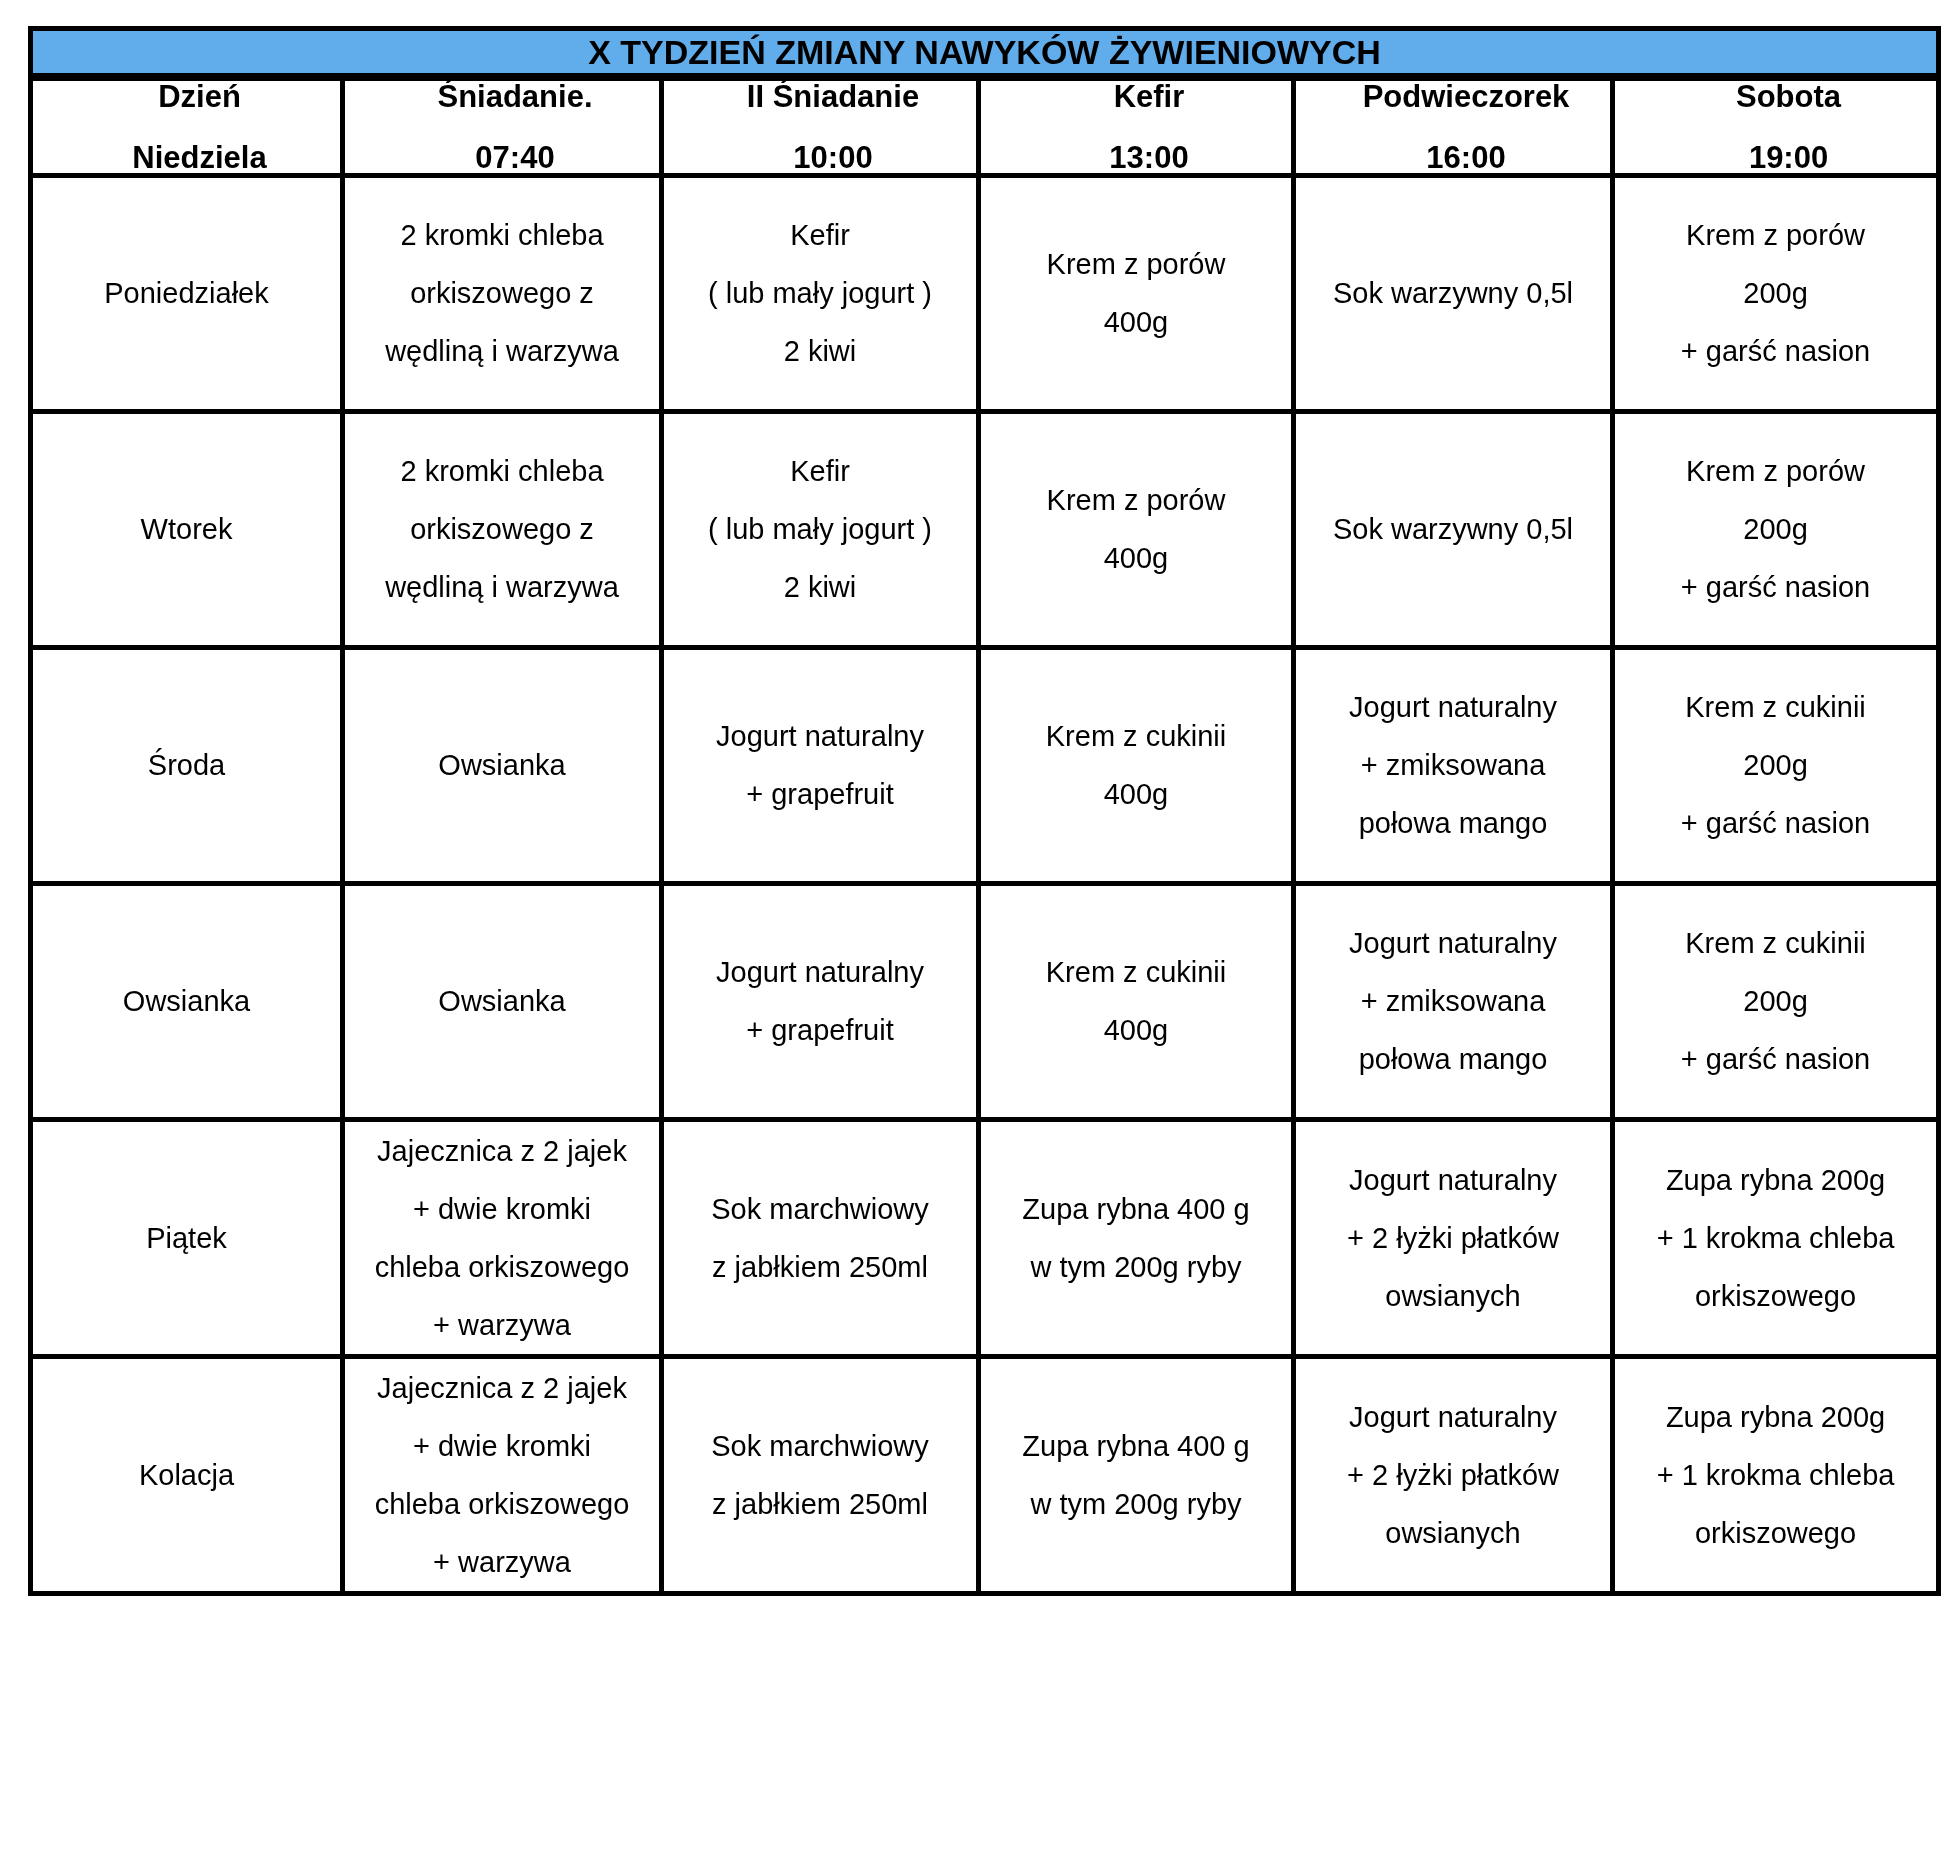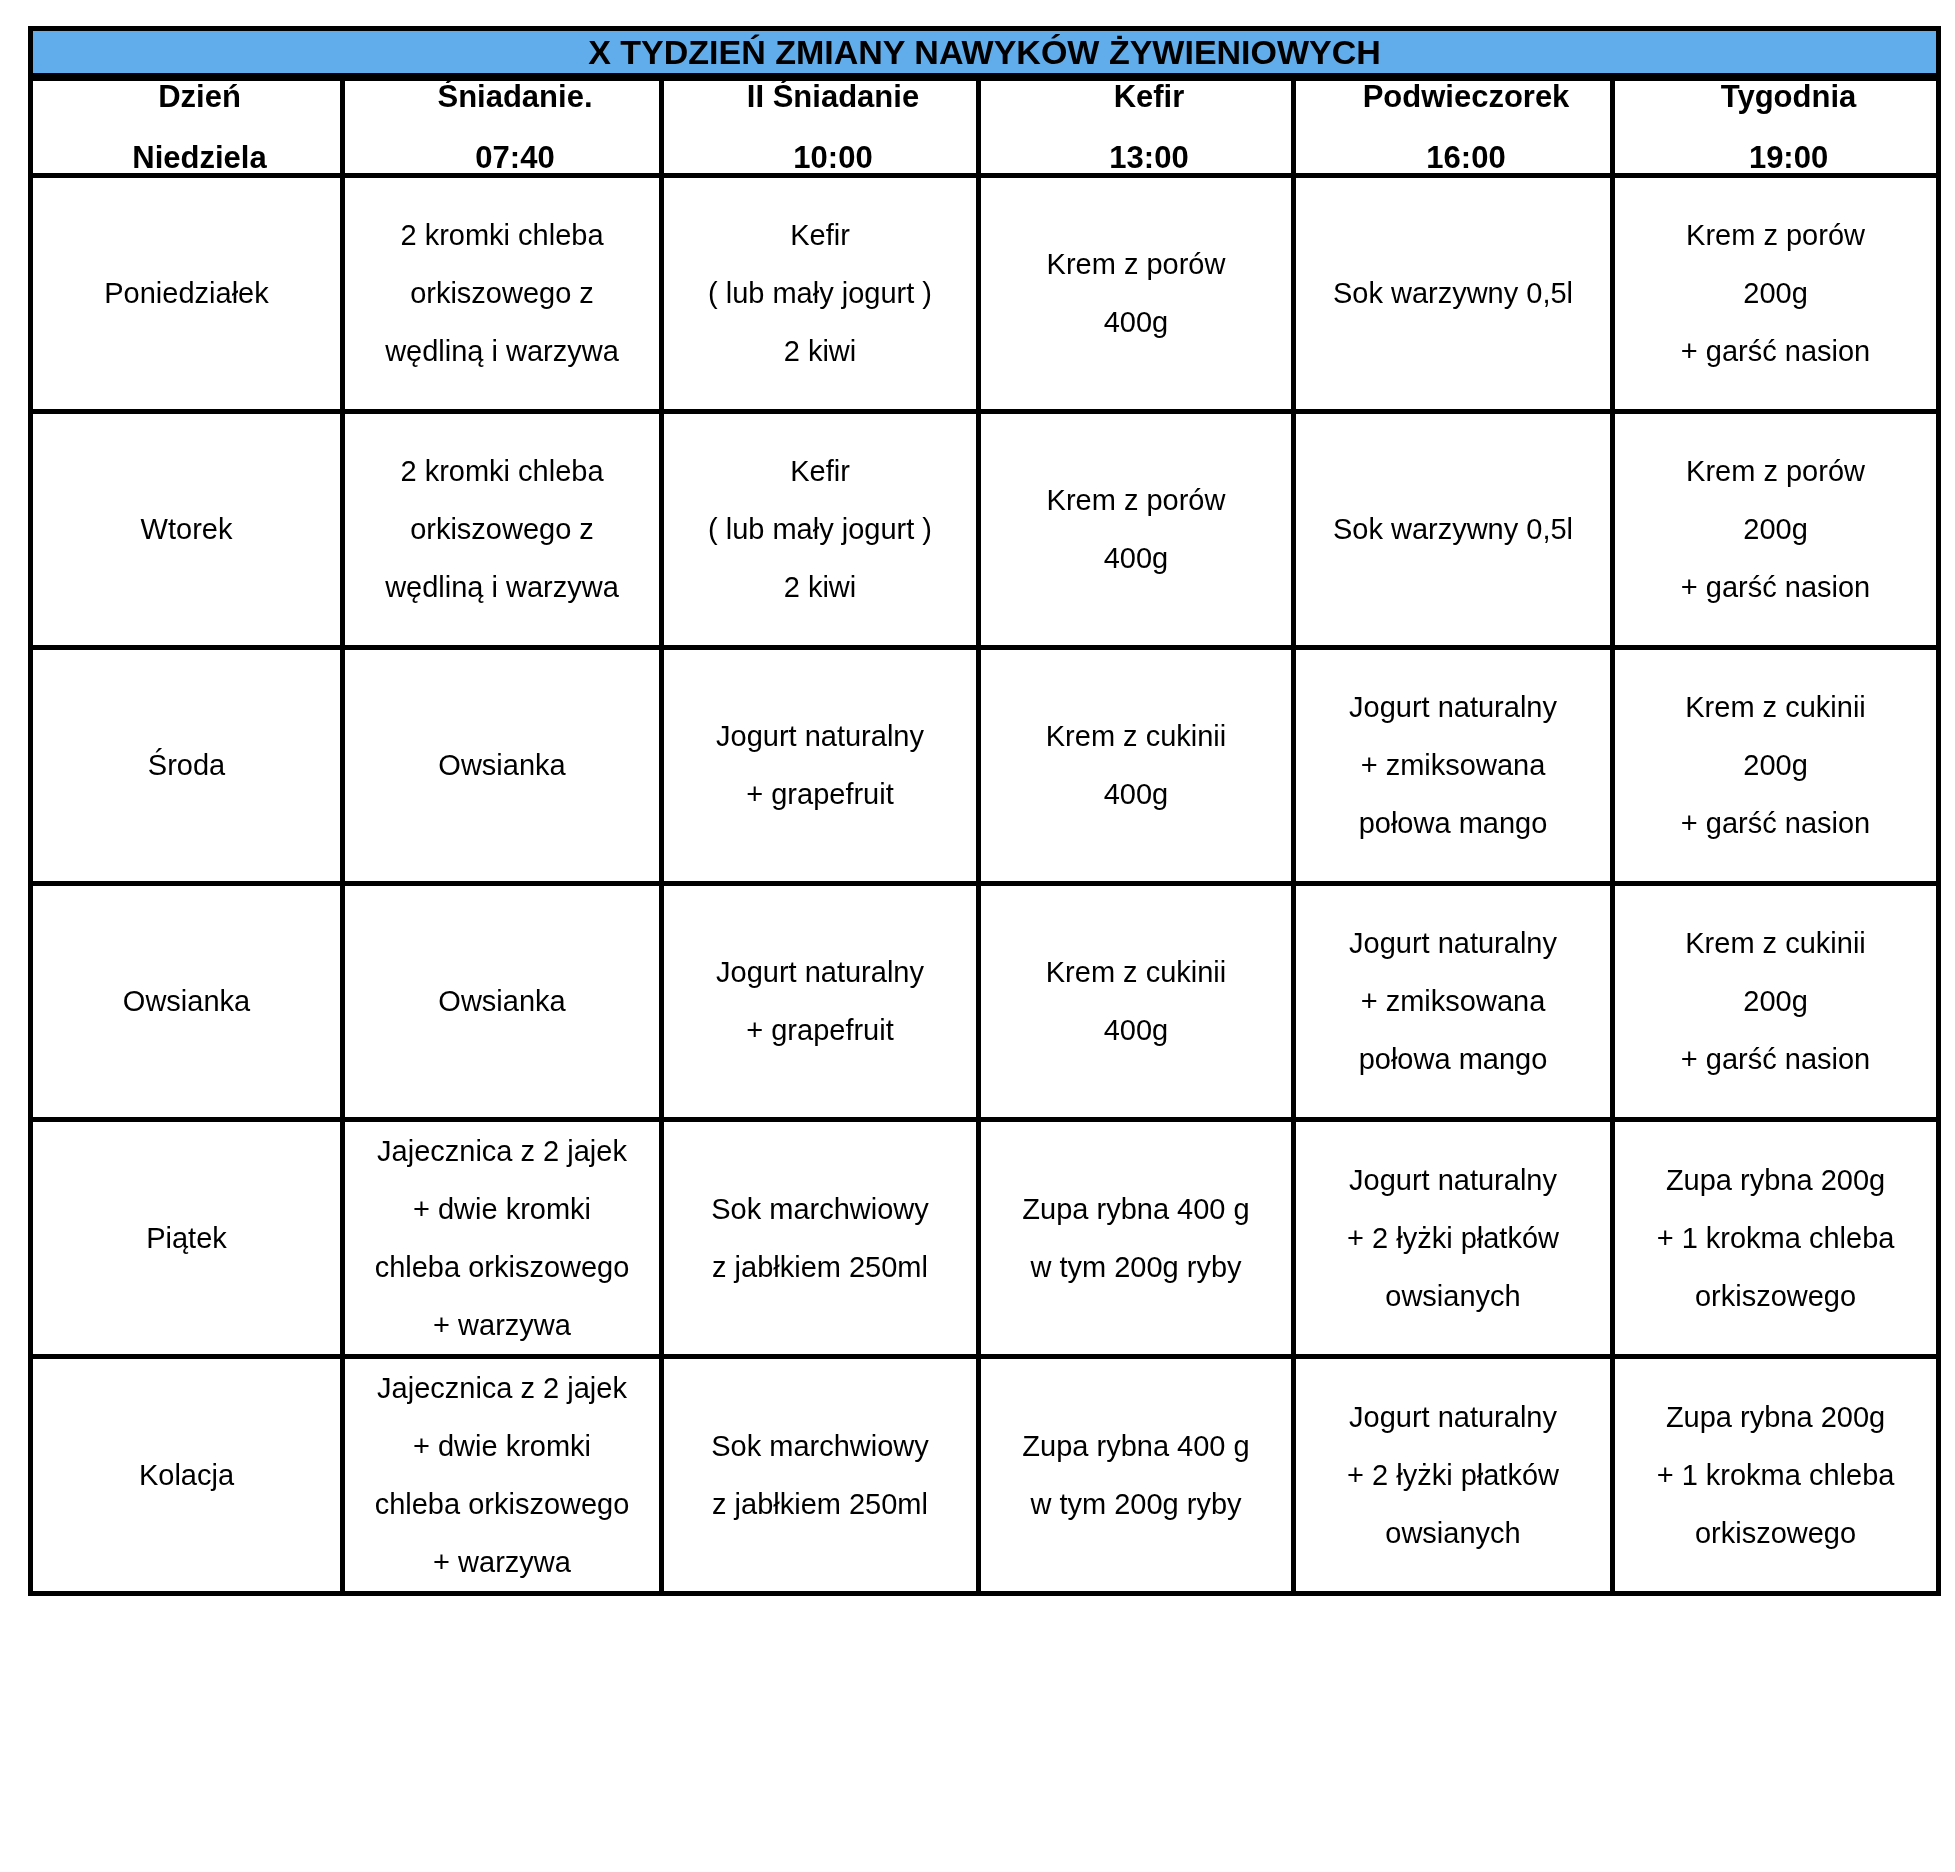--- a/index.html
+++ b/index.html
@@ -84,21 +84,21 @@
             </div>
           </th>
           <th class="header-cell">
             <div class="h-wrap">
               <div class="h-label">Podwieczorek</div>
               <div class="h-sub">16:00</div>
             </div>
           </th>
           <th class="header-cell">
             <div class="h-wrap">
-              <div class="h-label">Tygodnia</div>
+              <div class="h-label">Sobota</div>
               <div class="h-sub">19:00</div>
             </div>
           </th>
         </tr>
     </thead>
     <tbody id="table-body">
         <tr class="data-row">
           <td class="day-cell">Poniedziałek</td>
           <td class="meal-cell">2 kromki chleba
 orkiszowego z

